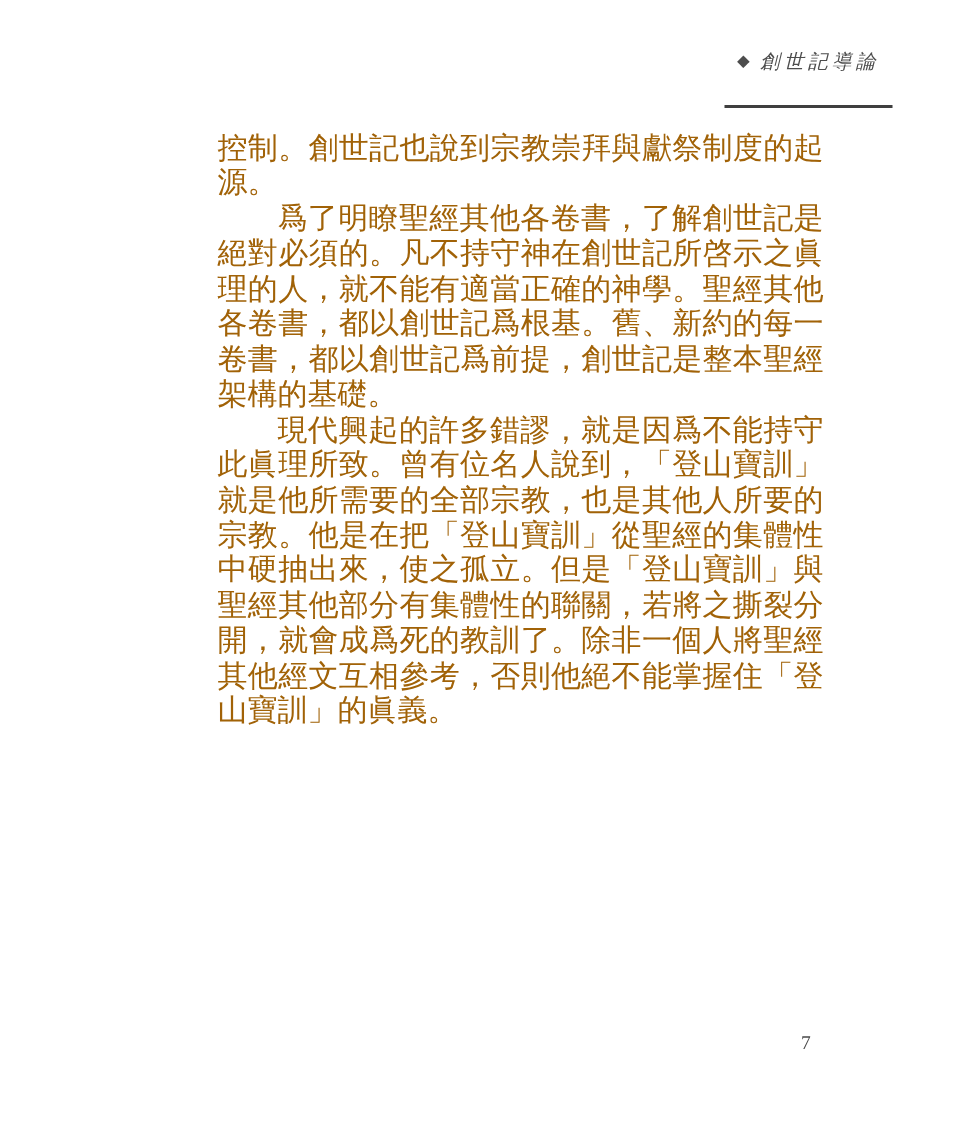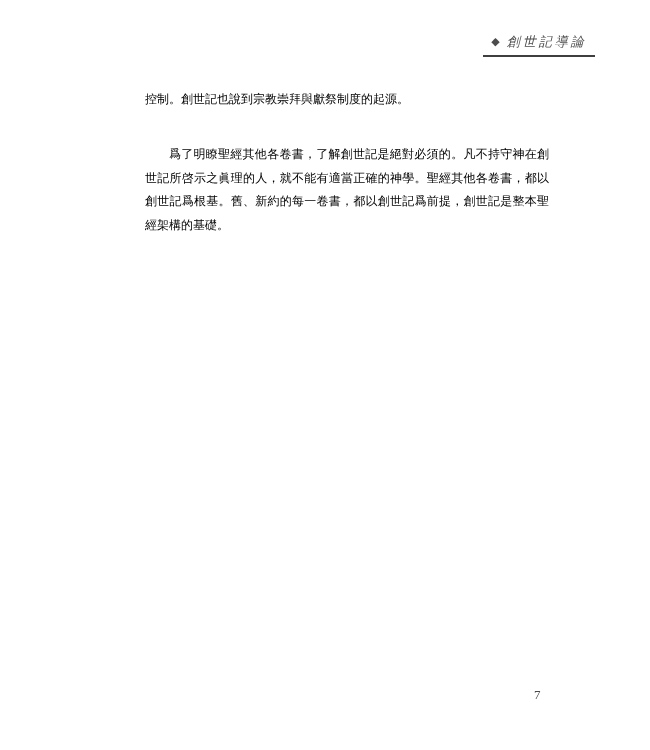--- a/index.html
+++ b/index.html
@@ -16,21 +16,21 @@
     overflow: hidden;
   }
   
   .running-header {
     position: absolute;
     top: 32px;
     left: 483px;
     width: 112px;
     text-align: center;
     border-bottom: 2px solid #3f3f3f;
-    padding-bottom: 4px;
+    padding-bottom: 20px;
     white-space: nowrap;
   }
   .running-header .diamond {
     font-style: normal;
     font-size: 11px;
     color: #4d4d4d;
     margin-right: 7px;
     vertical-align: 1px;
   }
   .running-header .chapter {
@@ -38,34 +38,33 @@
     font-size: 13px;
     letter-spacing: 3px;
     color: #4d4d4d;
   }
   
   .body-text {
     position: absolute;
     left: 145px;
     top: 88px;
     width: 404px;
-    font-size: 12px;
+    font-size: 20px;
     line-height: 23.45px;
-    color: #000000;
+    color: #a16207;
     text-align: justify;
     text-justify: inter-character;
     word-break: break-all;
   }
   .body-text p.paragraph {
     margin: 0;
     padding: 0;
   }
   .body-text p.indent {
     text-indent: 2em;
-    margin-top: 32px;
   }
   
   .page-number {
     position: absolute;
     left: 534px;
     top: 687px;
     font-size: 13px;
     color: #4a4a4a;
   }
 </style>
@@ -74,17 +73,18 @@
 
 <div class="page">
 
   <div class="running-header">
     <span class="diamond">◆</span><span class="chapter">創世記導論</span>
   </div>
 
   <div class="body-text" id="paragraphs">
       <p class="paragraph">控制。創世記也說到宗教崇拜與獻祭制度的起源。</p>
       <p class="paragraph indent">爲了明瞭聖經其他各卷書，了解創世記是絕對必須的。凡不持守神在創世記所啓示之眞理的人，就不能有適當正確的神學。聖經其他各卷書，都以創世記爲根基。舊、新約的每一卷書，都以創世記爲前提，創世記是整本聖經架構的基礎。</p>
+      <p class="paragraph indent">現代興起的許多錯謬，就是因爲不能持守此眞理所致。曾有位名人說到，「登山寶訓」就是他所需要的全部宗教，也是其他人所要的宗教。他是在把「登山寶訓」從聖經的集體性中硬抽出來，使之孤立。但是「登山寶訓」與聖經其他部分有集體性的聯關，若將之撕裂分開，就會成爲死的教訓了。除非一個人將聖經其他經文互相參考，否則他絕不能掌握住「登山寶訓」的眞義。</p>
     </div>
 
   <div class="page-number">7</div>
 
 </div>
 
 </body></html>

